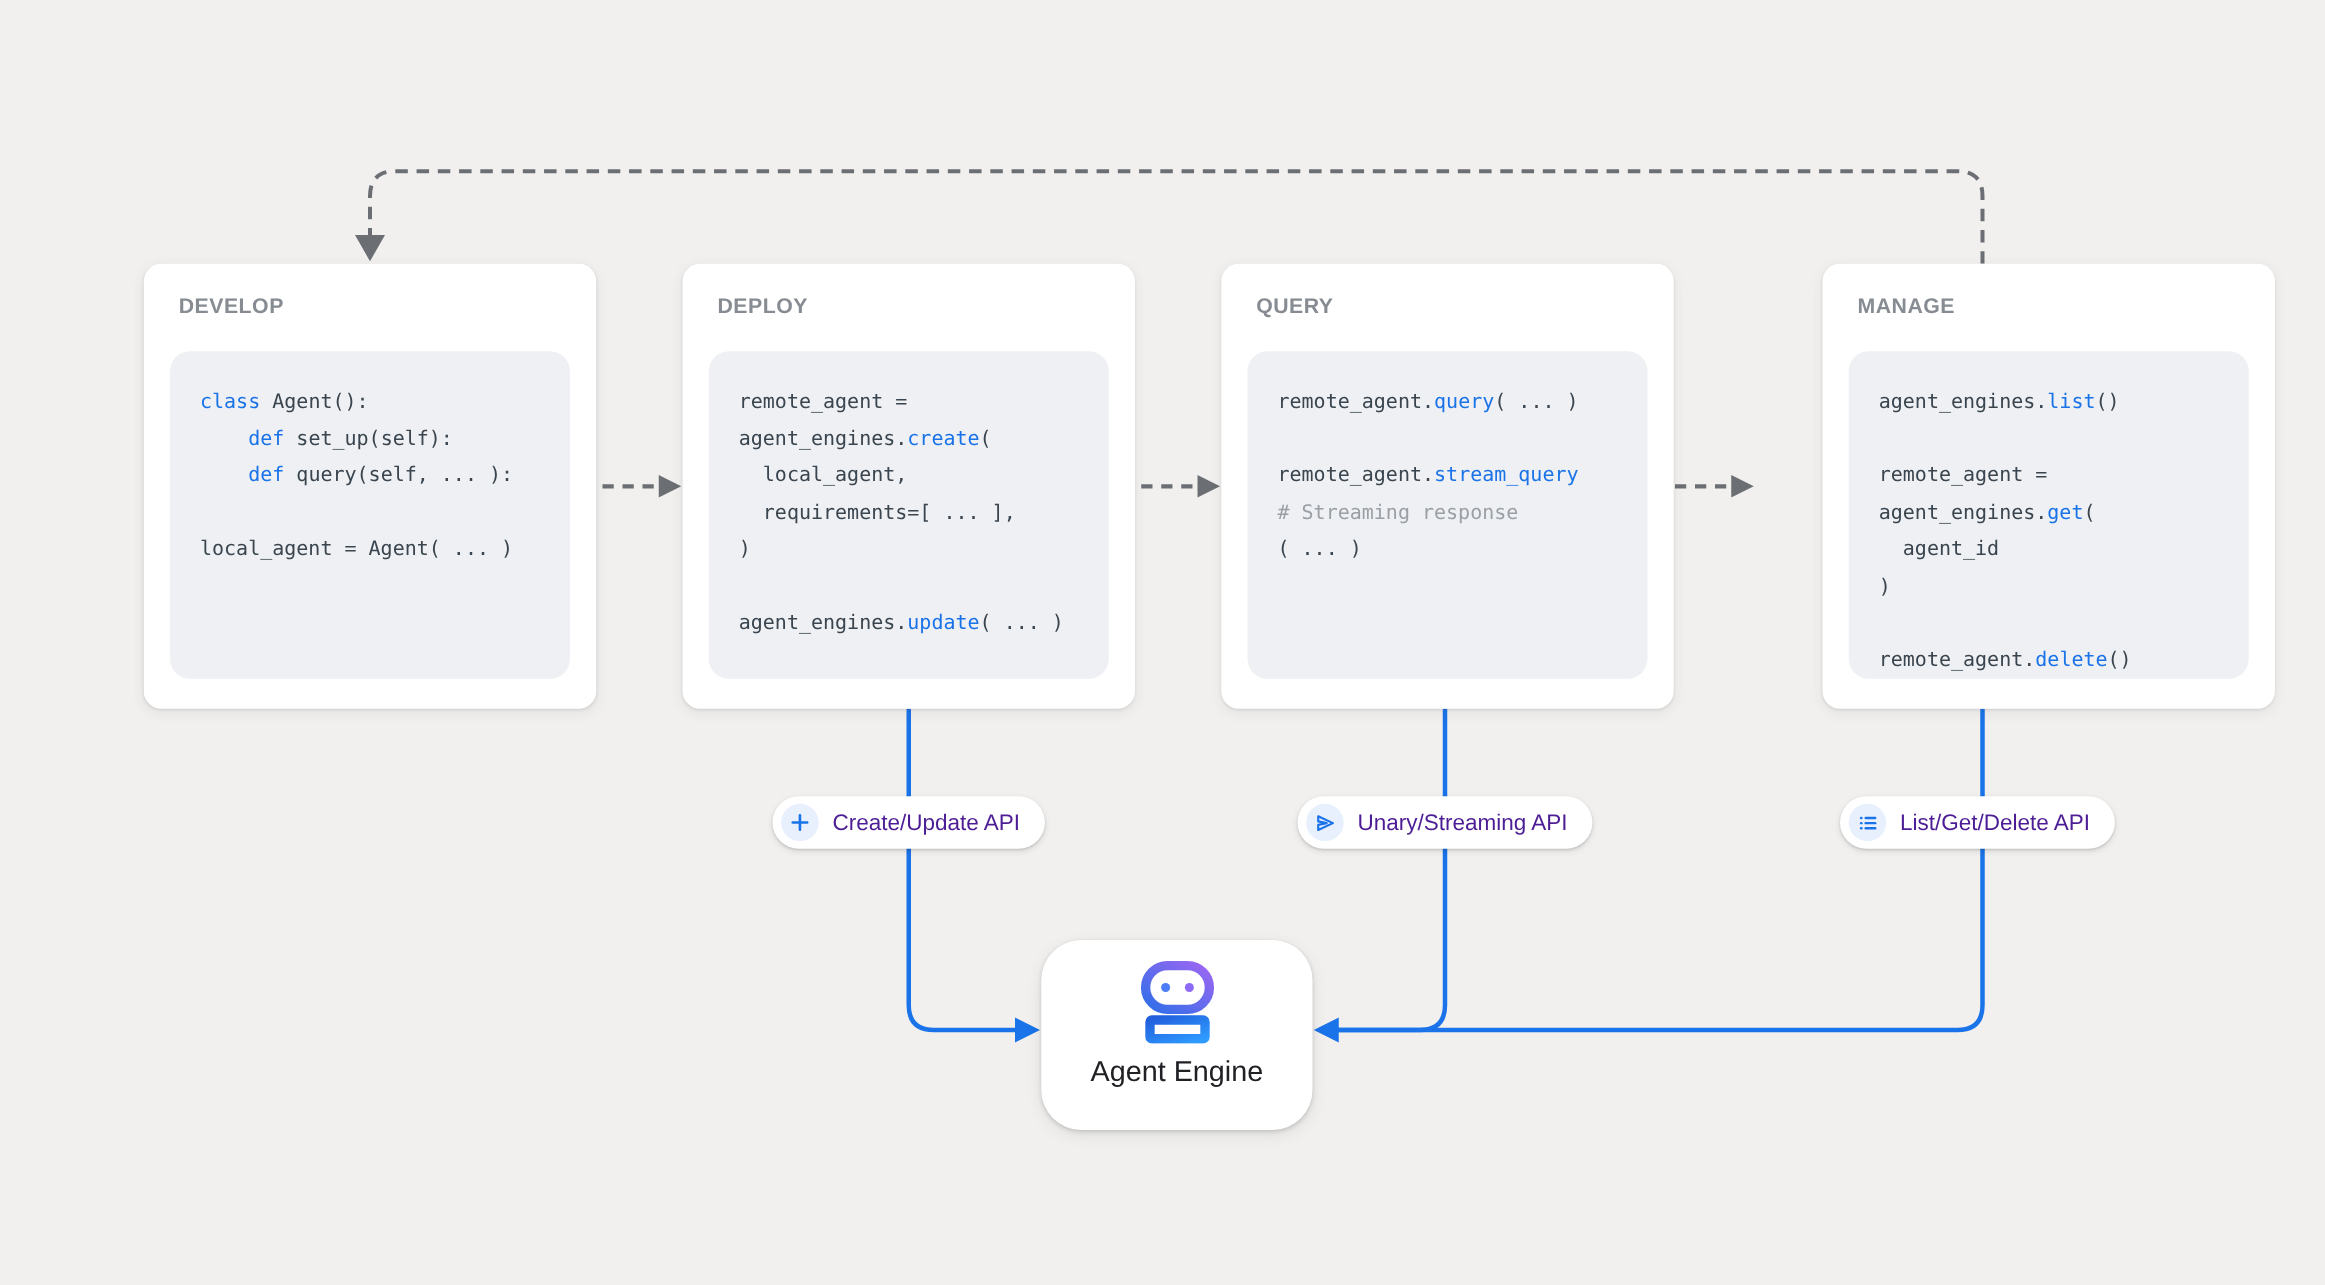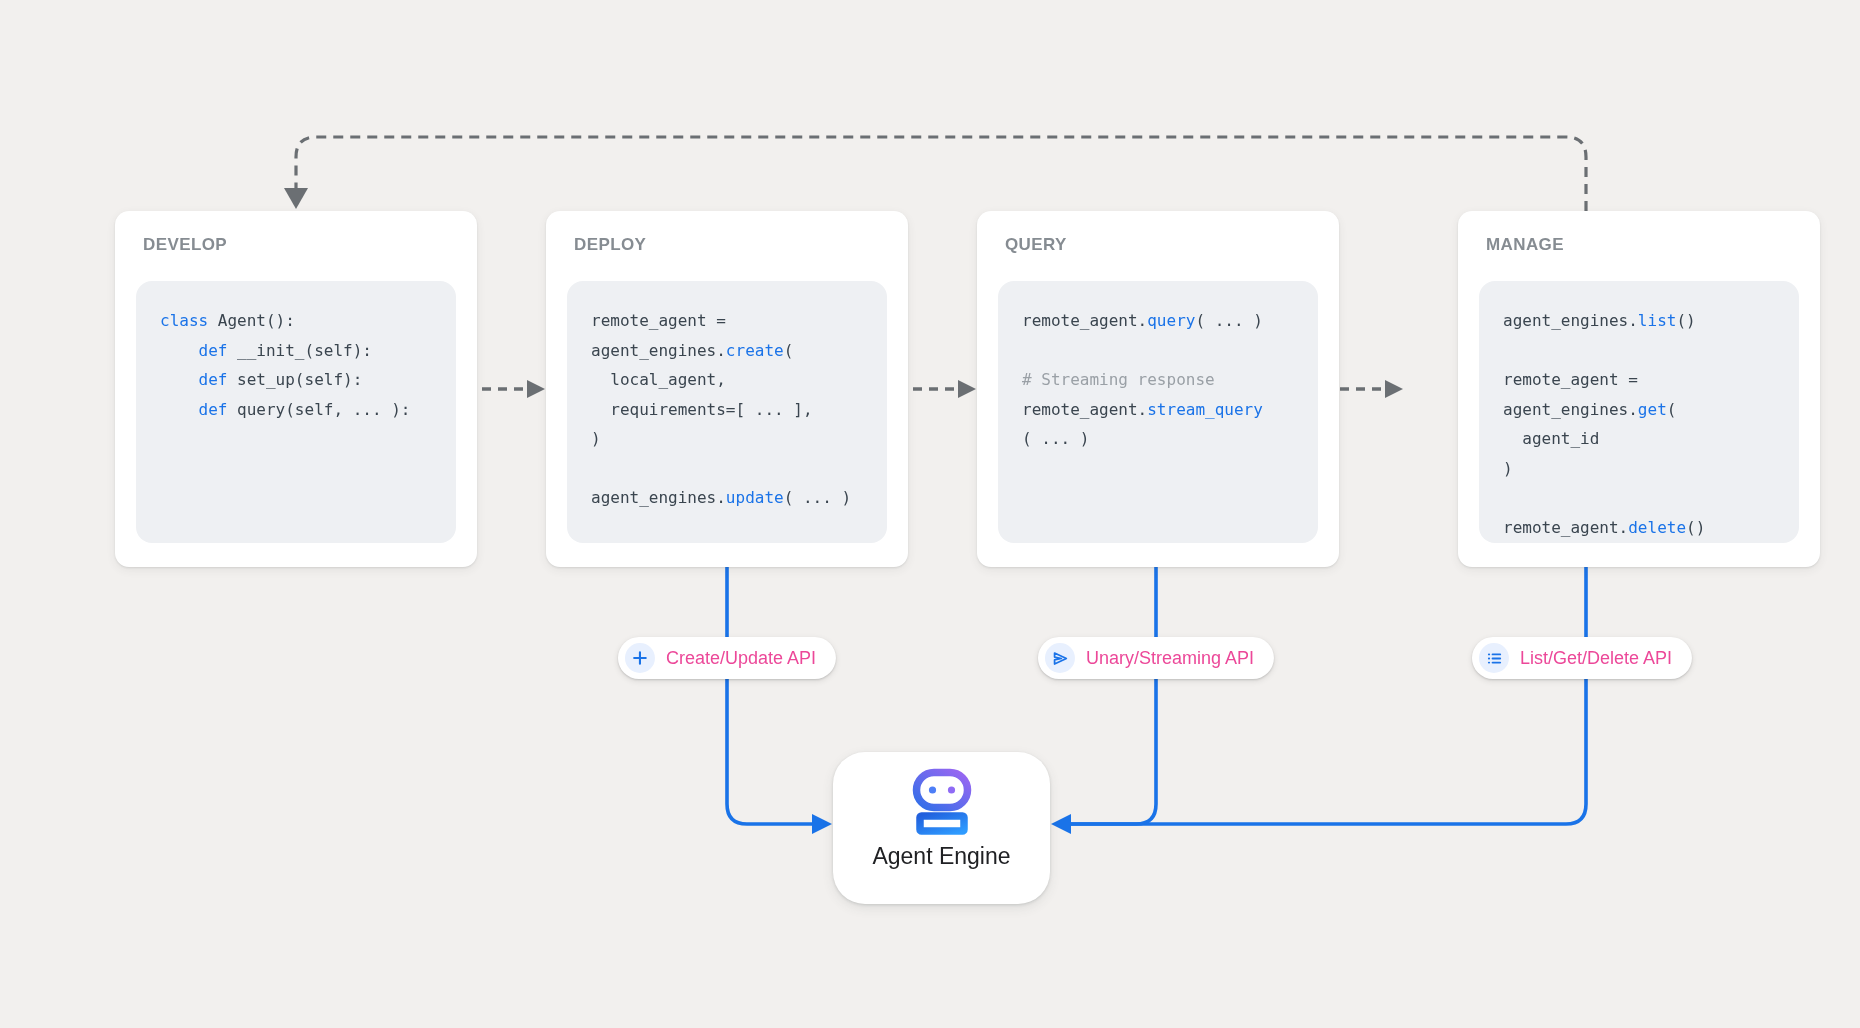--- a/index.html
+++ b/index.html
@@ -21,21 +21,21 @@
   .tok-p { color:#3a454f; }
   .tok-k { color:#1a73e8; }
   .tok-c { color:#9aa0a6; }
 
   .pill { position:absolute; top:637px; height:42px; transform:translateX(-50%);
           background:#ffffff; border-radius:21px; display:flex; align-items:center;
           gap:11px; padding:0 20px 0 7px; z-index:3;
           box-shadow:0 1px 2px rgba(0,0,0,.14), 0 2px 6px rgba(0,0,0,.10); }
   .pill-icon-circle { width:30px; height:30px; border-radius:50%; background:#e8f0fe;
                       display:flex; align-items:center; justify-content:center; flex:0 0 auto; }
-  .pill-label { font-size:18px; color:#ec4899; font-weight:500; white-space:nowrap; }
+  .pill-label { font-size:18px; color:#4c1d95; font-weight:500; white-space:nowrap; }
 
   .engine-box { position:absolute; left:833px; top:752px; width:217px; height:152px;
                 background:#ffffff; border-radius:32px; z-index:2; text-align:center;
                 box-shadow:0 1px 3px rgba(60,64,67,.18), 0 4px 12px rgba(60,64,67,.10); }
   .engine-box .robot { margin-top:15px; }
   .engine-label { font-size:23px; color:#202124; font-weight:500; margin-top:4px; }
 </style>
 </head>
 <body>
 
@@ -75,45 +75,45 @@
     <g>
       <path d="M 1156 567 L 1156 804 Q 1156 824 1136 824 L 1070 824" fill="none" stroke="#1a73e8" stroke-width="3.6"></path>
       <polygon points="1071,814 1071,834 1051,824" fill="#1a73e8"></polygon>
     </g>
   </svg>
 
   <div class="card" style="left:115px">
     <div class="card-title">DEVELOP</div>
     <div class="code-block">
         <div class="code-line"><span class="tok-k">class</span><span class="tok-p"> Agent():</span></div>
-        <div class="code-line"><span class="tok-p">    </span><span class="tok-k">def</span><span class="tok-p"> __init_(self):</span></div>
         <div class="code-line"><span class="tok-p">    </span><span class="tok-k">def</span><span class="tok-p"> set_up(self):</span></div>
         <div class="code-line"><span class="tok-p">    </span><span class="tok-k">def</span><span class="tok-p"> query(self, ... ):</span></div>
         <div class="code-line">&nbsp;</div>
+        <div class="code-line"><span class="tok-p">local_agent = Agent( ... )</span></div>
       </div>
   </div>
   <div class="card" style="left:546px">
     <div class="card-title">DEPLOY</div>
     <div class="code-block">
         <div class="code-line"><span class="tok-p">remote_agent =</span></div>
         <div class="code-line"><span class="tok-p">agent_engines.</span><span class="tok-k">create</span><span class="tok-p">(</span></div>
         <div class="code-line"><span class="tok-p">  local_agent,</span></div>
         <div class="code-line"><span class="tok-p">  requirements=[ ... ],</span></div>
         <div class="code-line"><span class="tok-p">)</span></div>
         <div class="code-line">&nbsp;</div>
         <div class="code-line"><span class="tok-p">agent_engines.</span><span class="tok-k">update</span><span class="tok-p">( ... )</span></div>
       </div>
   </div>
   <div class="card" style="left:977px">
     <div class="card-title">QUERY</div>
     <div class="code-block">
         <div class="code-line"><span class="tok-p">remote_agent.</span><span class="tok-k">query</span><span class="tok-p">( ... )</span></div>
         <div class="code-line">&nbsp;</div>
+        <div class="code-line"><span class="tok-p">remote_agent.</span><span class="tok-k">stream_query</span></div>
         <div class="code-line"><span class="tok-c"># Streaming response</span></div>
-        <div class="code-line"><span class="tok-p">remote_agent.</span><span class="tok-k">stream_query</span></div>
         <div class="code-line"><span class="tok-p">( ... )</span></div>
       </div>
   </div>
   <div class="card" style="left:1458px">
     <div class="card-title">MANAGE</div>
     <div class="code-block">
         <div class="code-line"><span class="tok-p">agent_engines.</span><span class="tok-k">list</span><span class="tok-p">()</span></div>
         <div class="code-line">&nbsp;</div>
         <div class="code-line"><span class="tok-p">remote_agent =</span></div>
         <div class="code-line"><span class="tok-p">agent_engines.</span><span class="tok-k">get</span><span class="tok-p">(</span></div>

